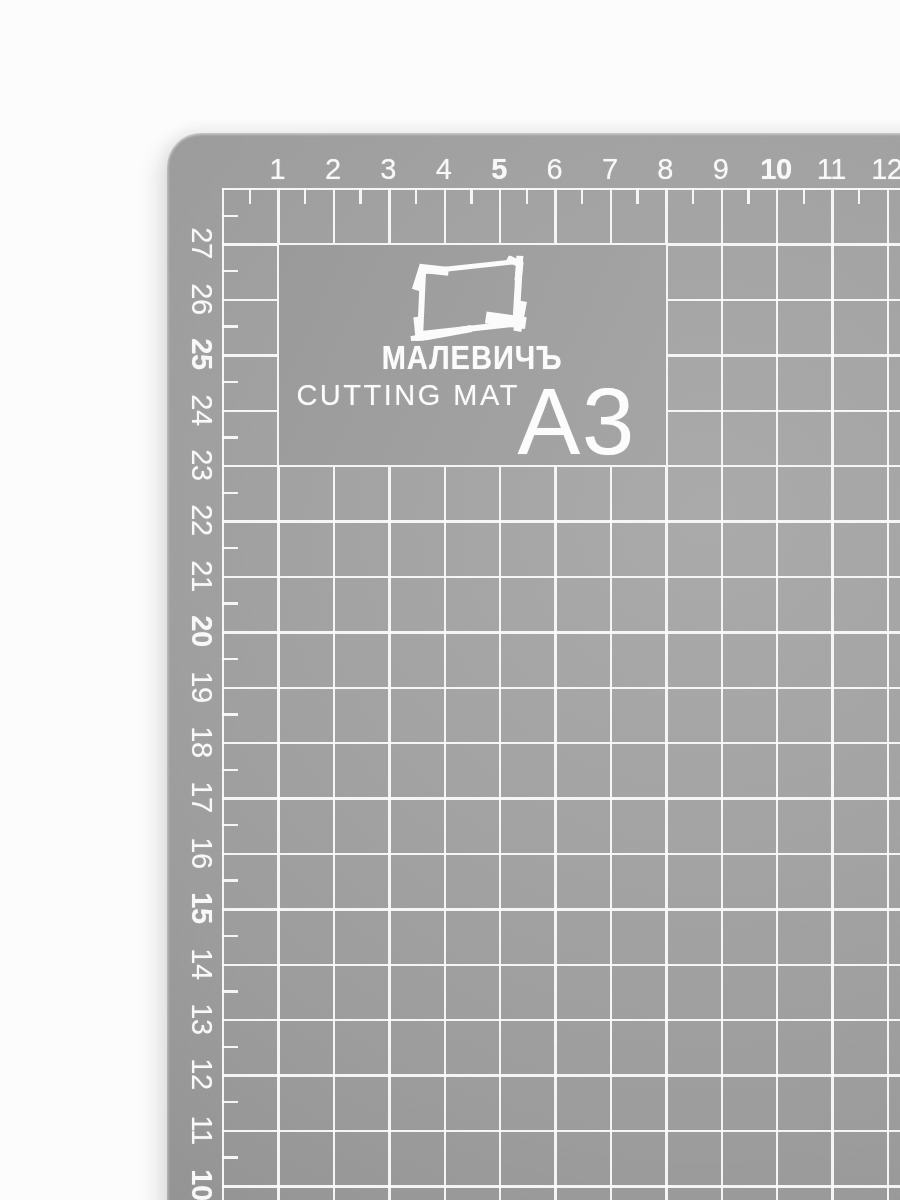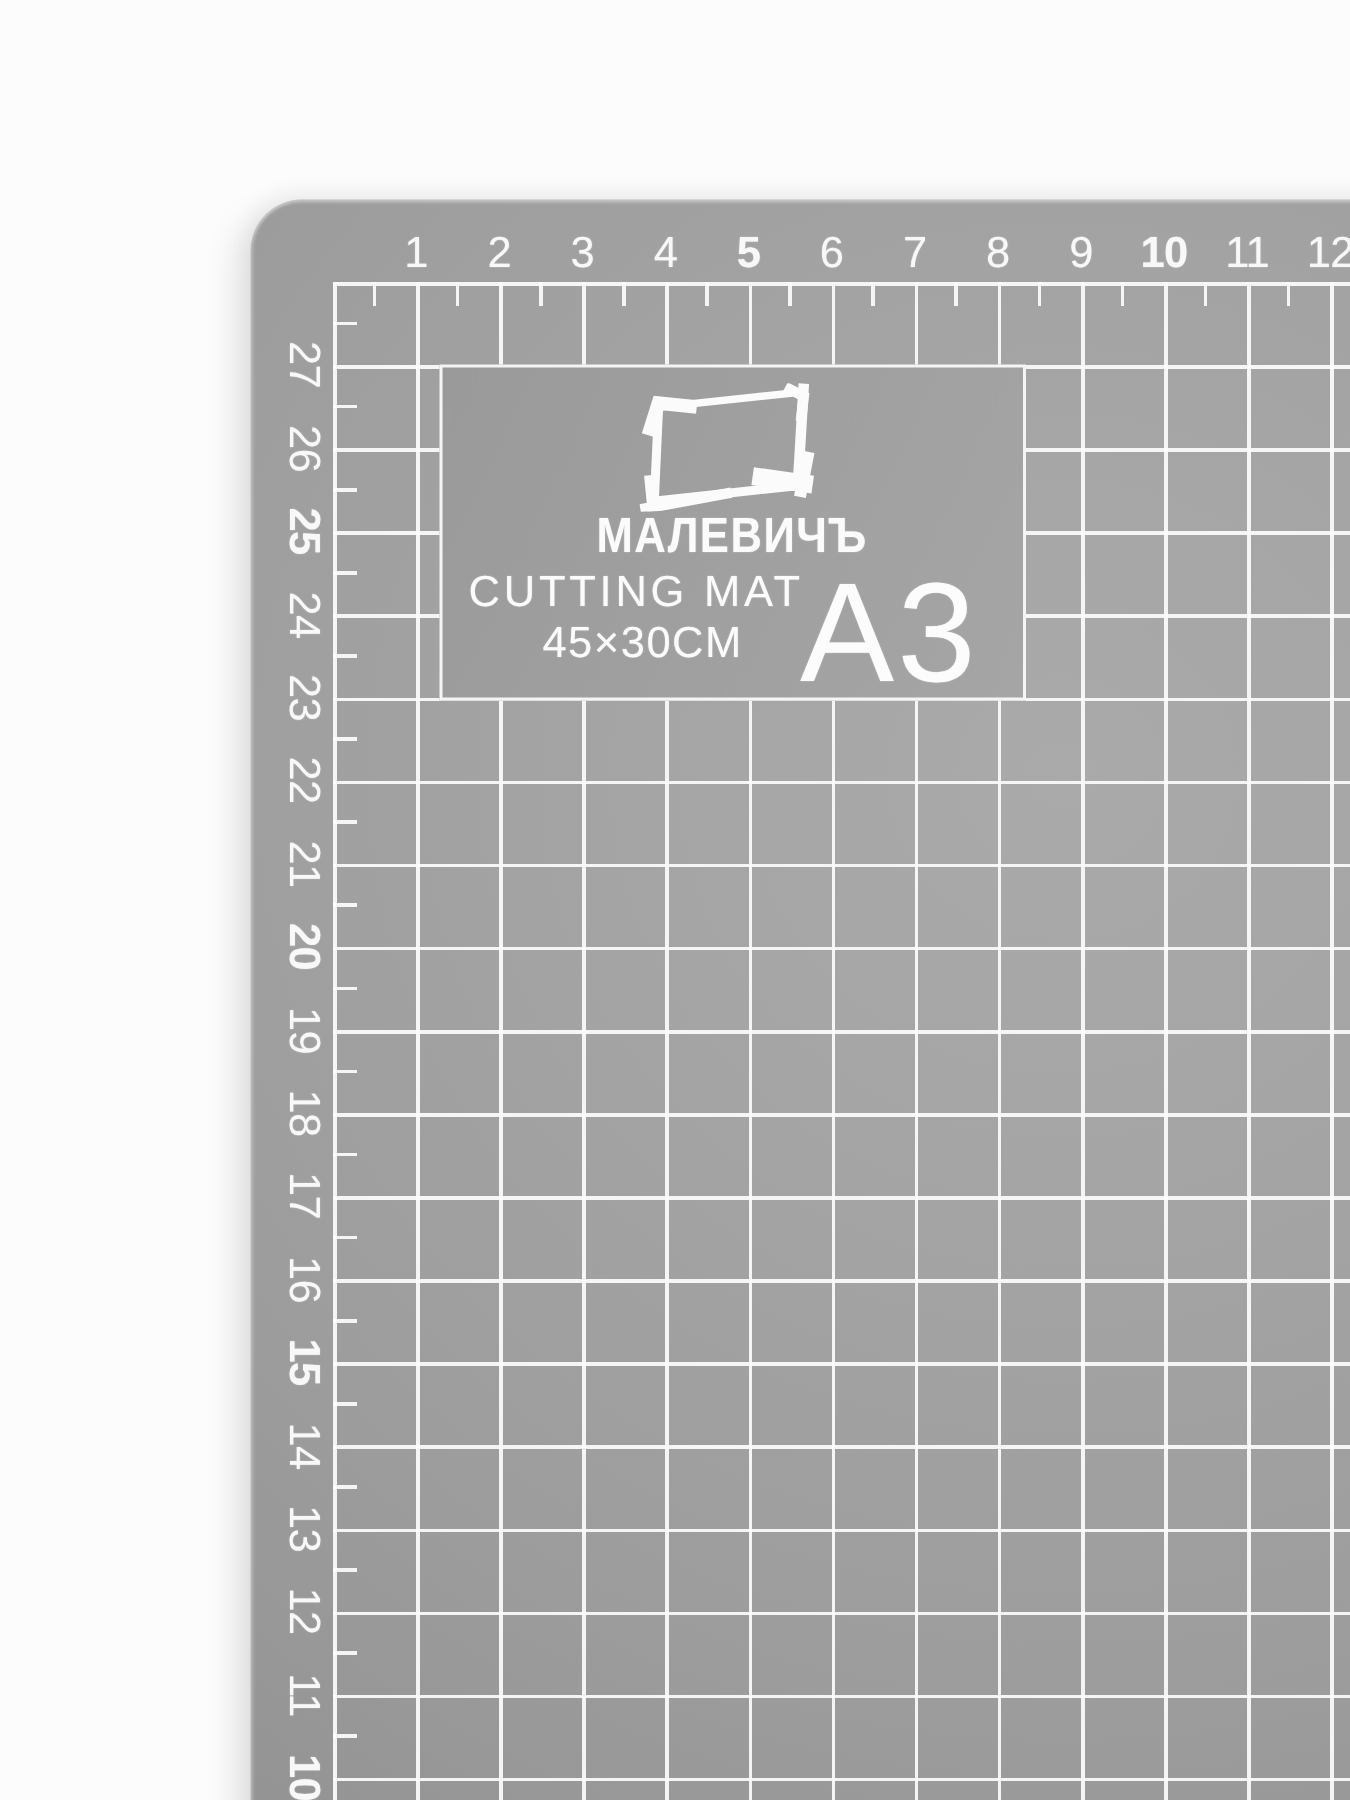--- a/index.html
+++ b/index.html
@@ -63,21 +63,20 @@
 
   
   .logo-box{
     position:absolute;
     left:calc(55px + var(--cm));
     top:calc(55px + var(--cm));
     width:calc(7 * var(--cm) + 2.4px);
     height:calc(4 * var(--cm) + 2.4px);
     border:2.4px solid rgba(252,252,252,.92);
     background:linear-gradient(115deg,#9a9a9a 0%, #a0a0a0 55%, #a5a5a5 100%);
-    margin-left:16px;
   }
   .brush{position:absolute;left:130px;top:12px;transform:rotate(-2deg);}
   .brand{
     position:absolute;left:0;right:0;top:96px;text-align:center;
     font-size:30px;font-weight:700;letter-spacing:1px;color:#fbfbfb;
     transform:scale(.97,1.1);text-shadow:0 0 1px rgba(255,255,255,.5);
   }
   .cutting{
     position:absolute;left:17px;top:134px;
     font-size:29px;letter-spacing:2.5px;color:#fbfbfb;
@@ -150,18 +149,17 @@
           <path d="M9 27 L15 10 L36 13" stroke-width="9"></path>
           <path d="M103 4 L112 9 L110 22" stroke-width="7"></path>
           <path d="M110 67 L82 62" stroke-width="12"></path>
           <path d="M113 50 L108 72" stroke-width="8"></path>
           <path d="M4 80 L58 72" stroke-width="7"></path>
           <path d="M8 62 L9 78" stroke-width="8"></path>
         </g>
       </svg>
       <div class="brand">МАЛЕВИЧЪ</div>
       <div class="cutting">CUTTING MAT</div>
-      <div class="size">45×30CM</div>
       <div class="a3">A3</div>
     </div>
 
   </div>
 </div>
 
 </body></html>

